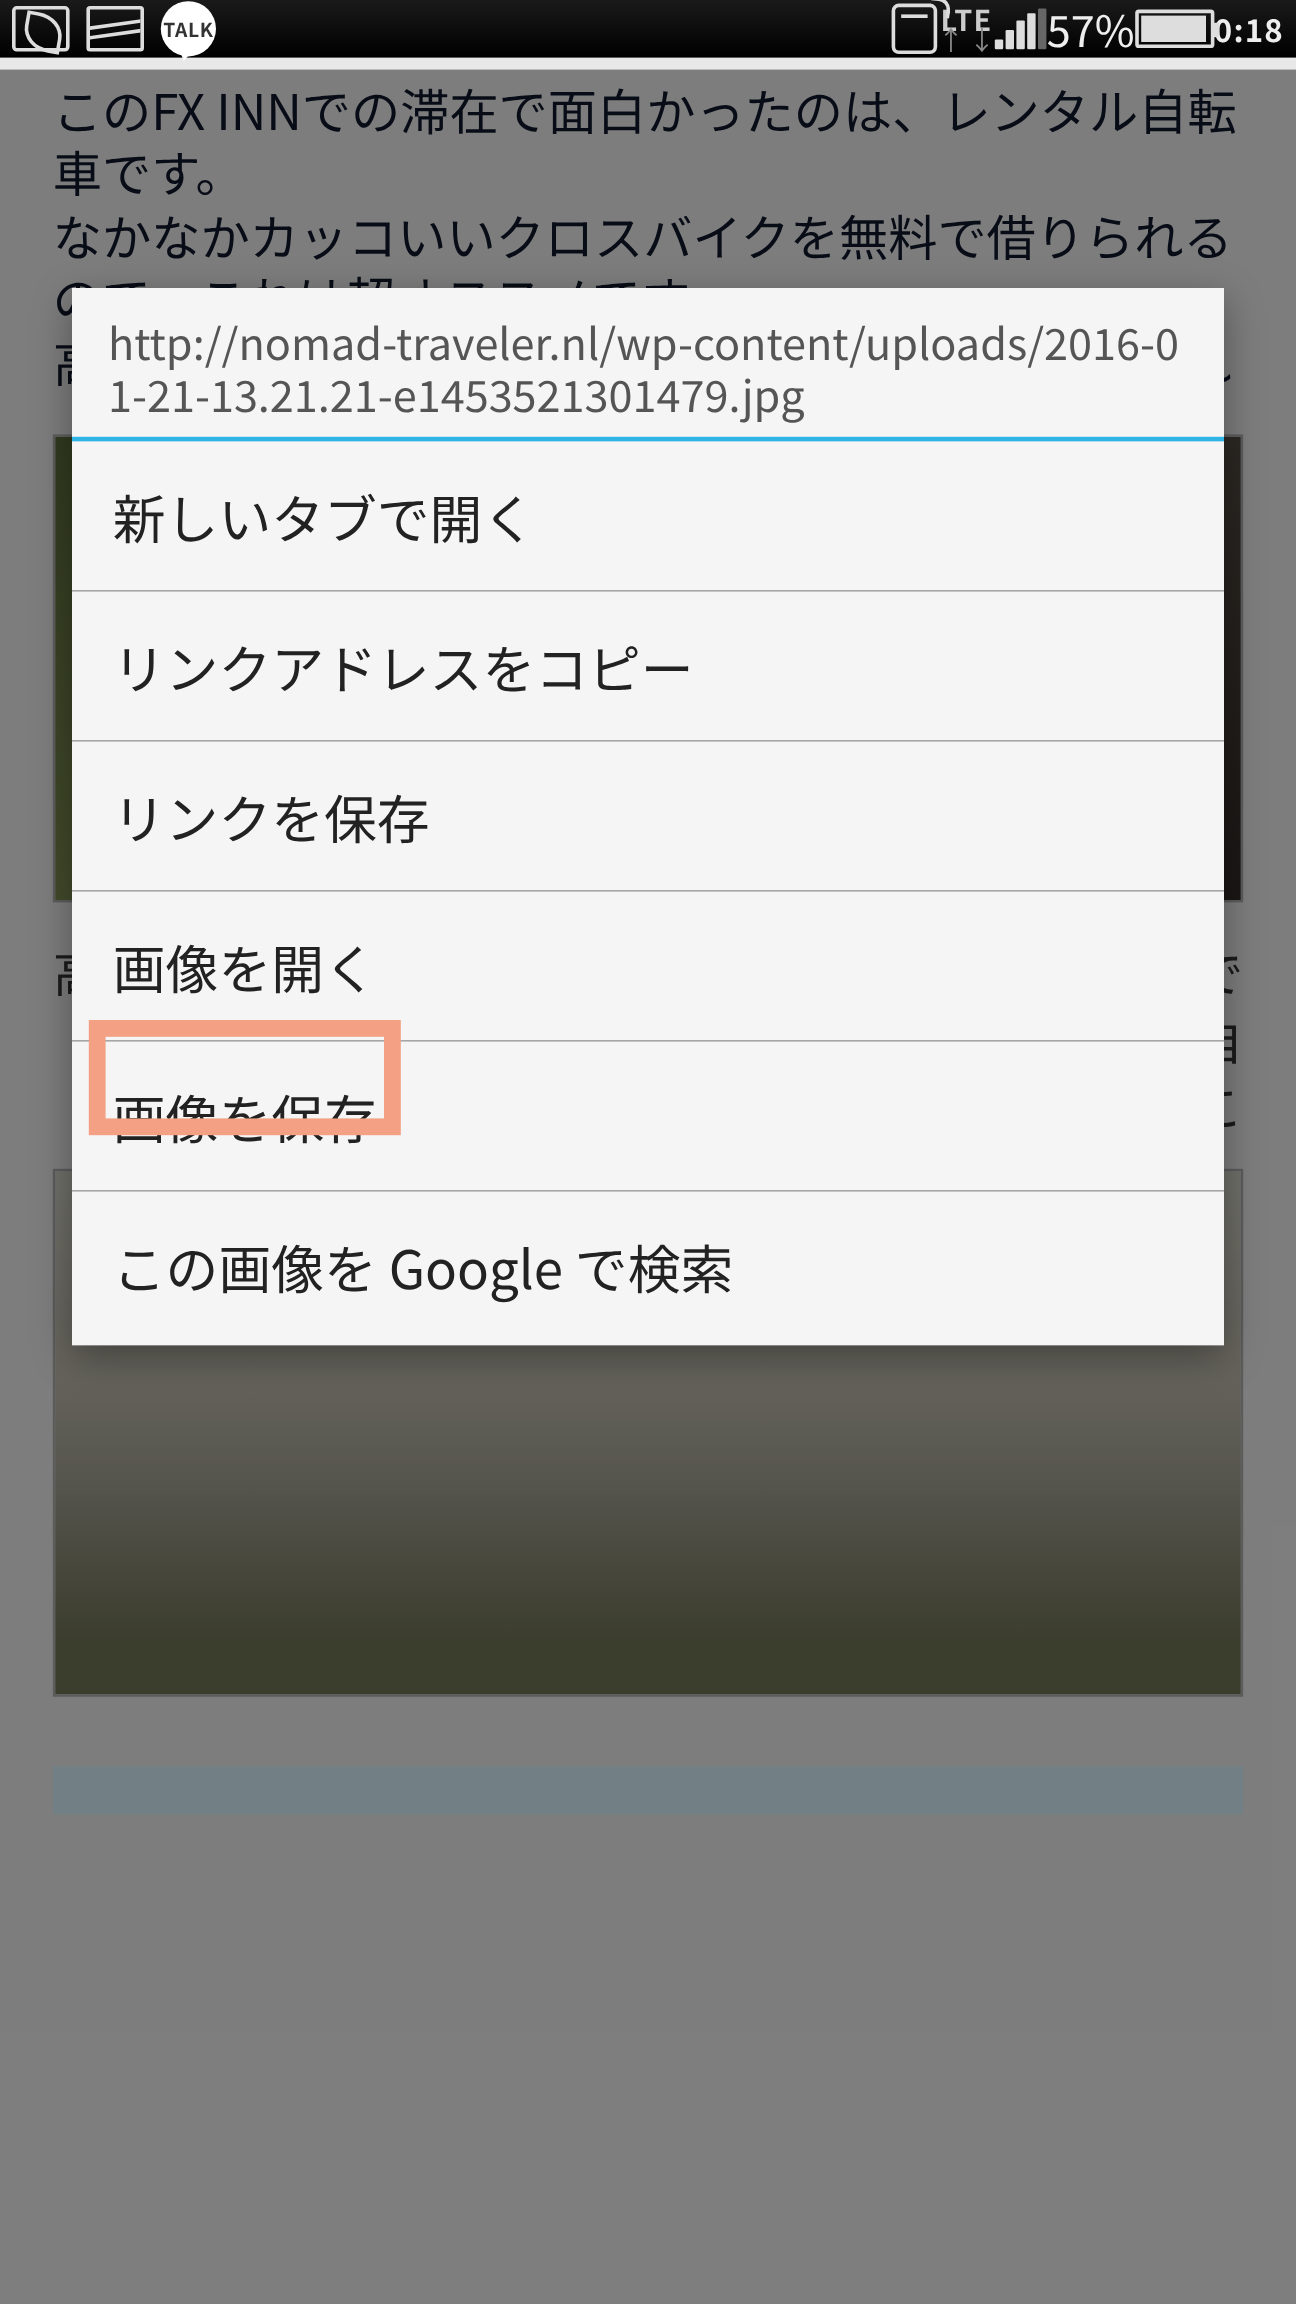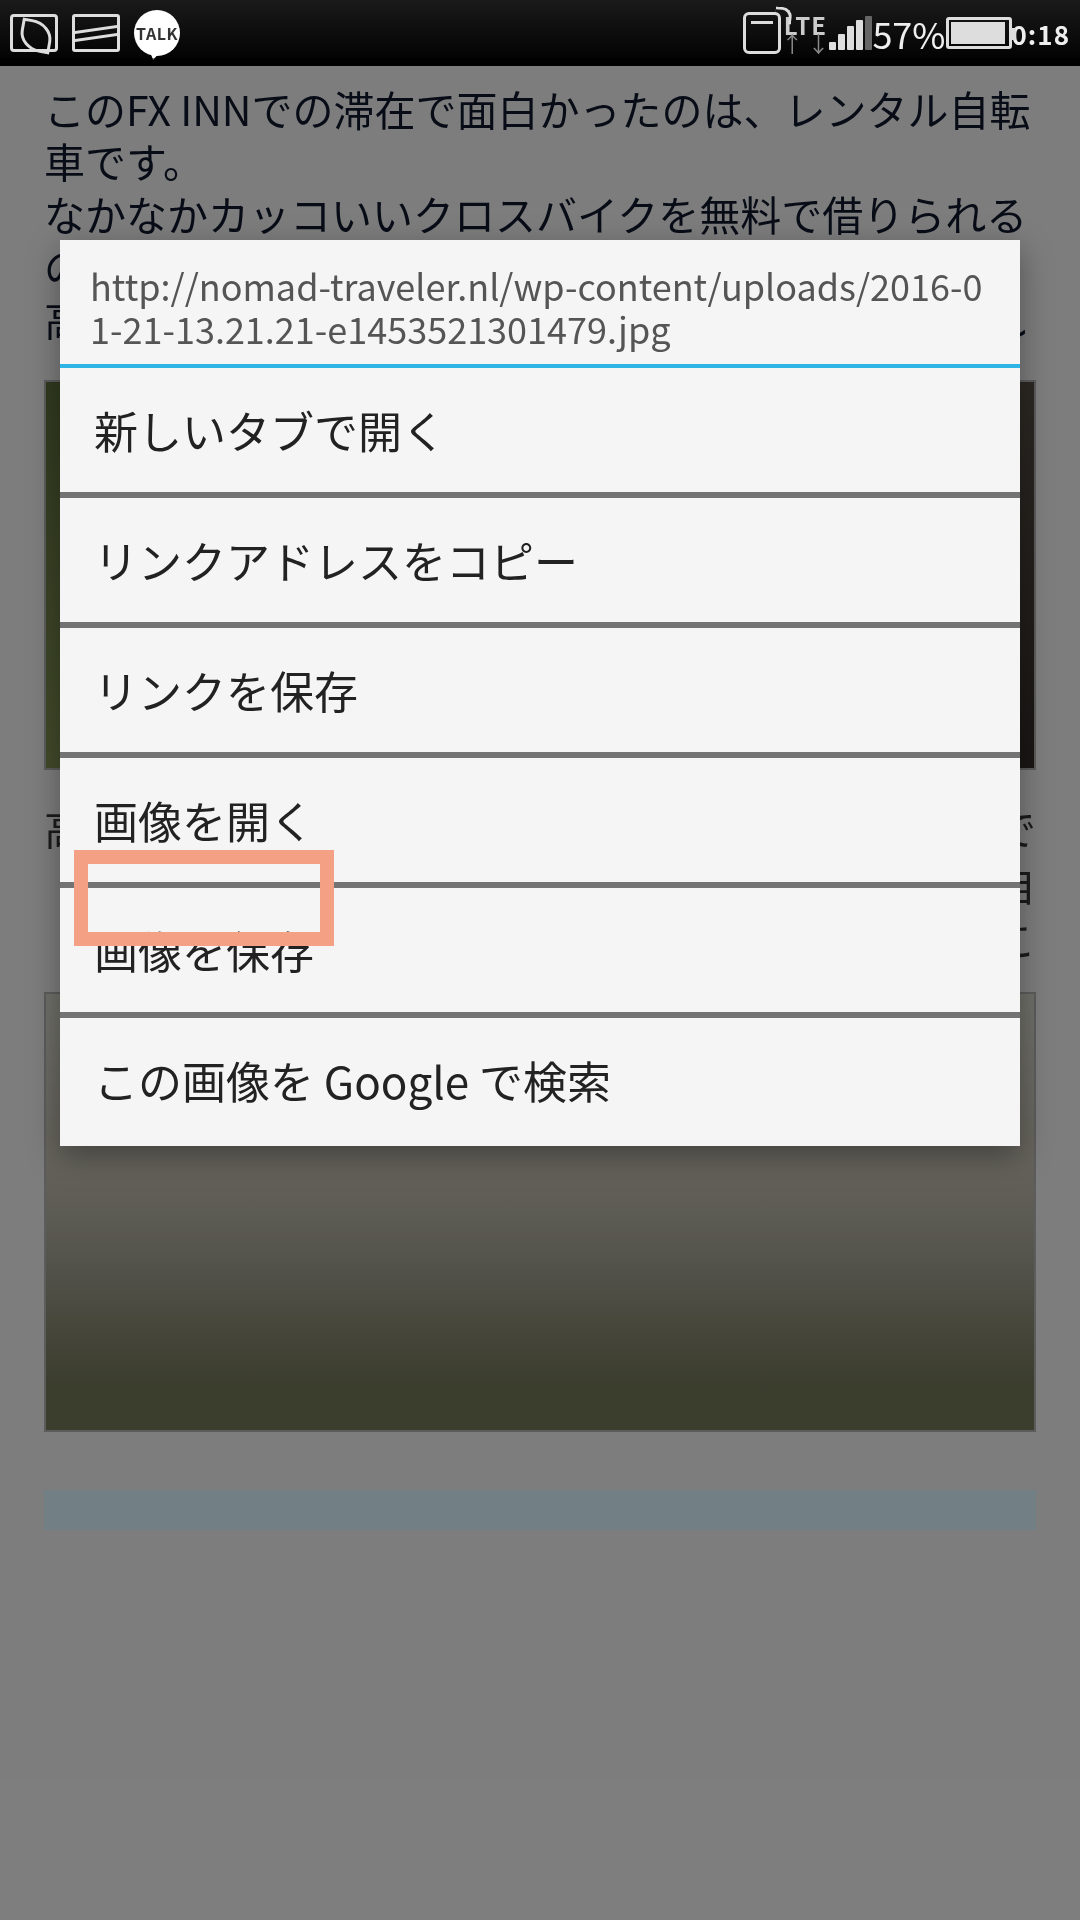--- a/index.html
+++ b/index.html
@@ -7,21 +7,21 @@
       width: 1080px;
       height: 1920px;
       font-family: "Hiragino Sans", "Noto Sans CJK JP", sans-serif;
       background: #e8e8e8;
       position: relative;
       overflow: hidden;
     }
 
     
     .status-bar {
-      height: 66px;
+      height: 48px;
       background: linear-gradient(to bottom, #1a1a1a, #000);
       display: flex;
       align-items: center;
       justify-content: space-between;
       padding: 0 10px;
       color: #eee;
       font-size: 34px;
     }
     .status-left, .status-right { display: flex; align-items: center; gap: 14px; }
     .status-right { gap: 0; }
@@ -141,21 +141,21 @@
       font-size: 36px;
       color: #555;
       line-height: 1.2;
       word-break: break-all;
     }
     .dialog-divider { height: 4px; background: #2fb4e6; }
     .menu-item {
       font-size: 44px;
       color: #222;
       padding: 30px 34px;
-      border-bottom: 6px solid #737373;
+      border-bottom: 1px solid #737373;
       background: #f5f5f5;
       position: relative;
     }
     .menu-item:nth-of-type(1){ padding-top:36px; padding-bottom:36px;}
     .menu-item:last-child { border-bottom: none; padding-bottom: 34px;}
     .highlight {
       position:absolute;
       left:74px; top:850px;
       width:260px; height:96px;
       border:14px solid #f3a084;

